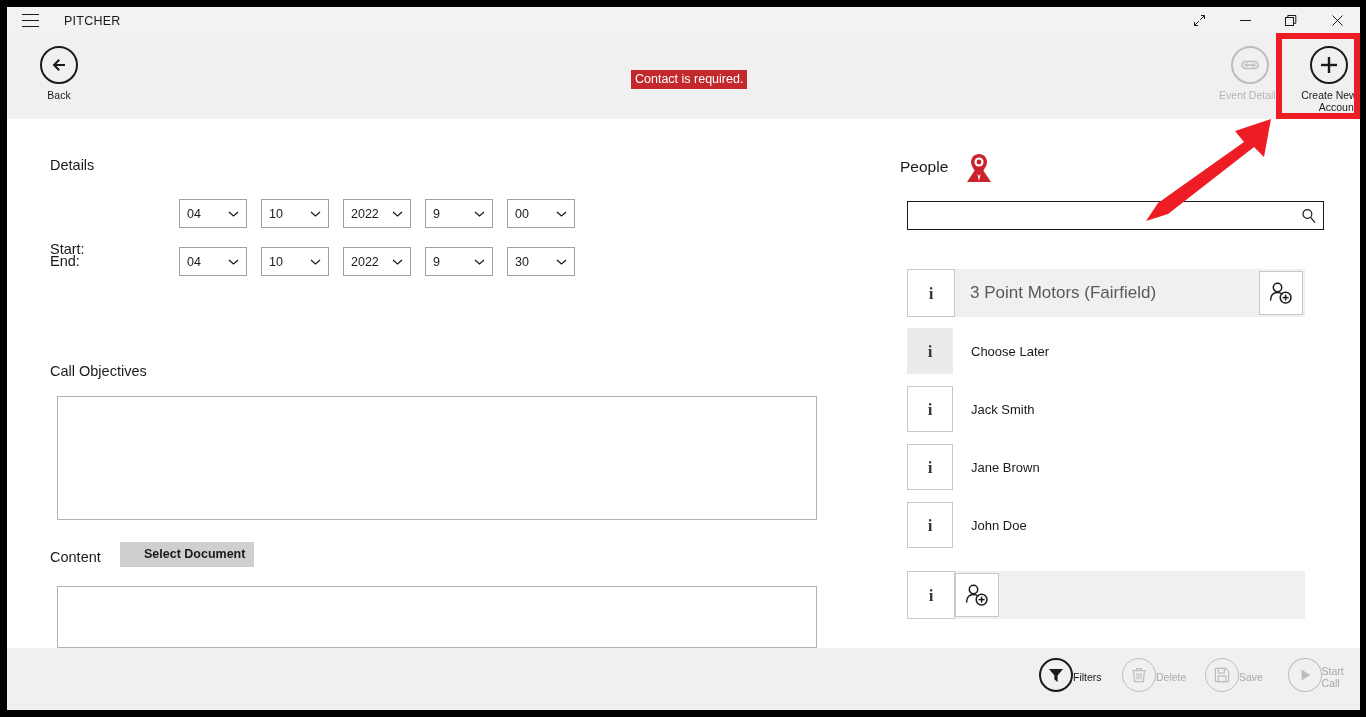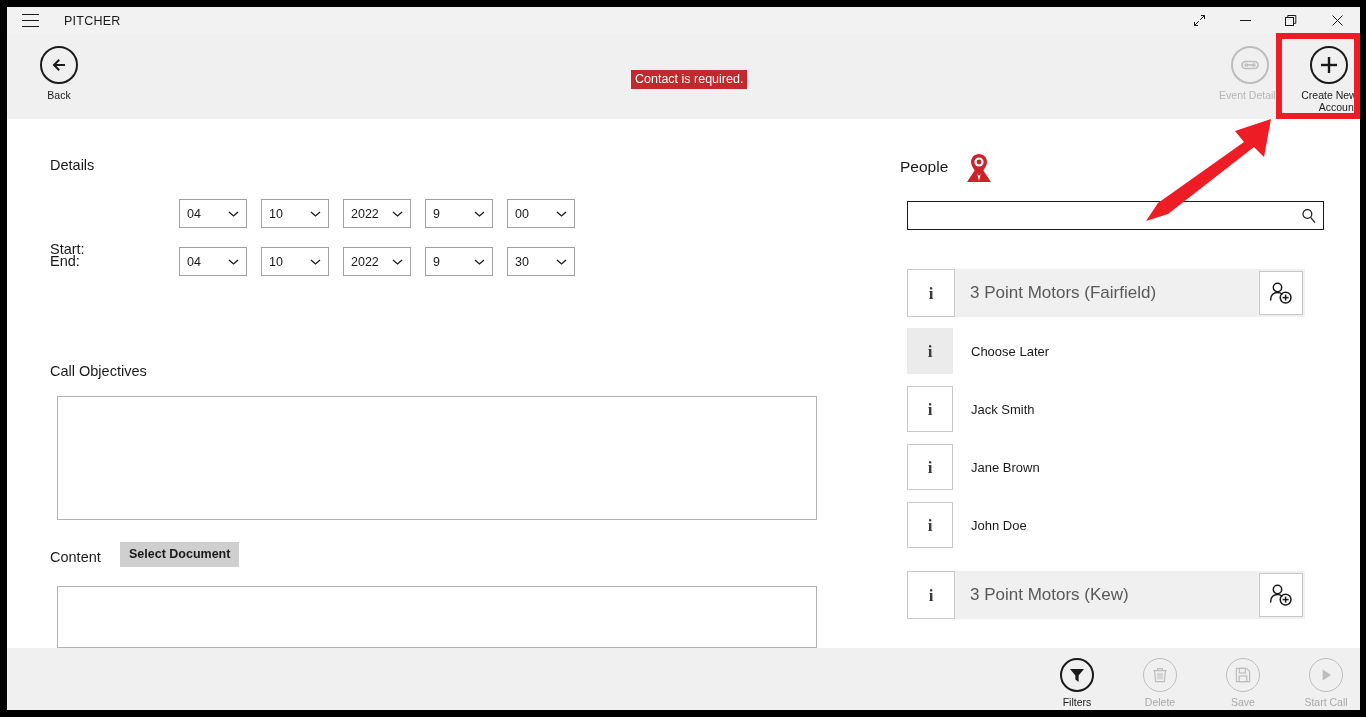--- a/index.html
+++ b/index.html
@@ -147,21 +147,21 @@
     font-size: 13px; padding: 4px 6px;
   }
   #content-title { position: absolute; left: 0; top: 430px; }
   #select-doc-btn {
     position: absolute; left: 70px; top: 423px;
     background: #cfcfcf;
     border: none;
     font-family: "Liberation Sans", sans-serif;
     font-size: 12.5px; font-weight: bold;
     color: #1a1a1a;
-    padding: 5px 9px 6px 9px;
+    padding: 5px 9px 6px 24px;
     cursor: pointer;
   }
   #content-box {
     position: absolute; left: 7px; top: 467px;
     width: 760px; height: 62px;
     border: 1px solid #b3b3b3;
     background: #ffffff;
     resize: none; outline: none;
     font-family: "Liberation Sans", sans-serif;
     font-size: 13px; padding: 4px 6px;
@@ -263,21 +263,21 @@
 
   
   #bottombar {
     position: absolute; left: 0; top: 641px;
     width: 1353px; height: 62px;
     background: #f0f0f0;
   }
   .bottom-btn {
     position: absolute; top: 10px;
     width: 76px;
-    display: flex; flex-direction: column; align-items: center;
+    display: flex; flex-direction: row; align-items: center;
     cursor: pointer;
   }
   .bottom-circle {
     width: 34px; height: 34px; border-radius: 50%;
     border: 2px solid #1a1a1a;
     display: flex; align-items: center; justify-content: center;
   }
   .bottom-circle.disabled { border-color: #bdbdbd; border-width: 1.5px; }
   .bottom-label {
     margin-top: 4px; font-size: 10.5px; color: #1a1a1a;
@@ -551,21 +551,20 @@
           <div class="info-box">
               <span class="info-glyph">i</span>
             </div>
           <div class="person-name">John Doe</div>
         </div>
 
         <div class="account-row gap-before-account">
           <div class="info-box">
             <span class="info-glyph">i</span>
           </div>
-          <div class="acct-name">3 Point Motors (Kew)</div>
           <div class="add-person-box">
             <svg width="26" height="26" viewBox="0 0 26 26">
               <circle cx="9.5" cy="7.5" r="4.2" fill="none" stroke="#1a1a1a" stroke-width="1.5"></circle>
               <path d="M2.6 20 C2.6 14.8 5.8 12.4 9.5 12.4 C11.3 12.4 12.9 13 14 14" fill="none" stroke="#1a1a1a" stroke-width="1.5" stroke-linecap="round"></path>
               <circle cx="17.6" cy="17.6" r="5.4" fill="none" stroke="#1a1a1a" stroke-width="1.5"></circle>
               <line x1="17.6" y1="14.6" x2="17.6" y2="20.6" stroke="#1a1a1a" stroke-width="1.5"></line>
               <line x1="14.6" y1="17.6" x2="20.6" y2="17.6" stroke="#1a1a1a" stroke-width="1.5"></line>
             </svg>
           </div>
         </div>

